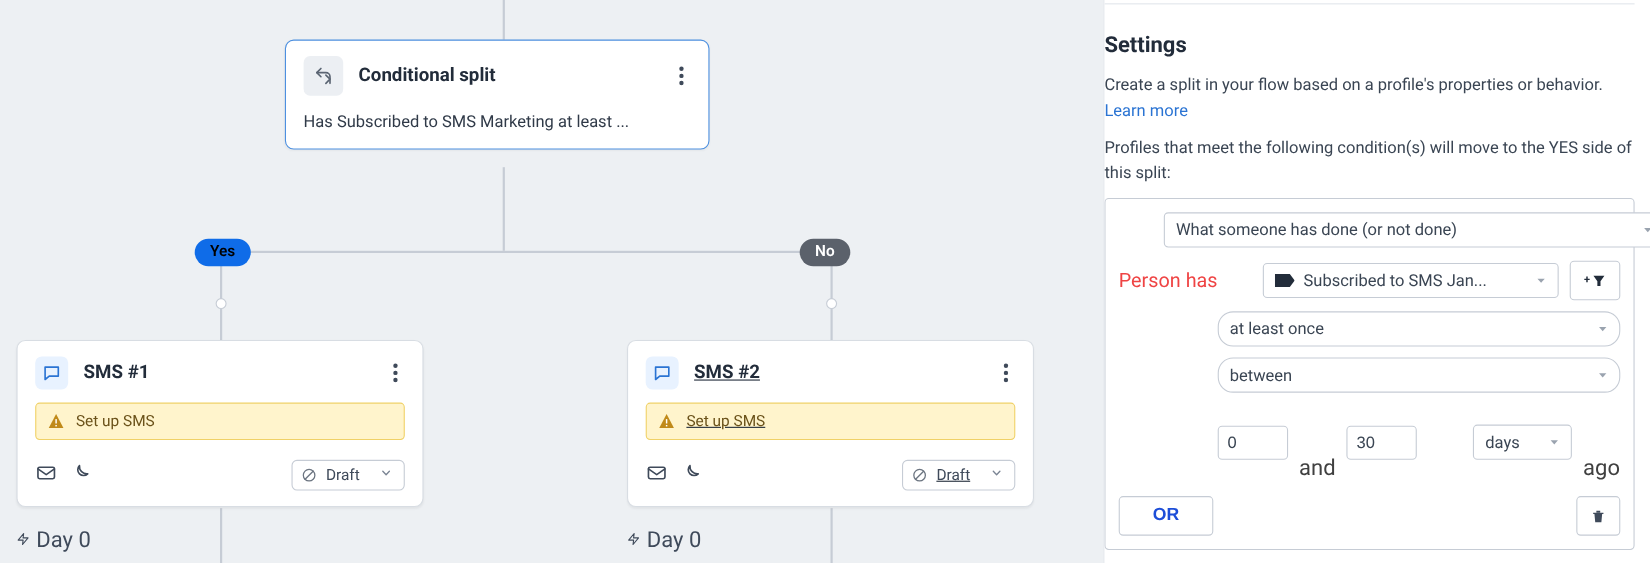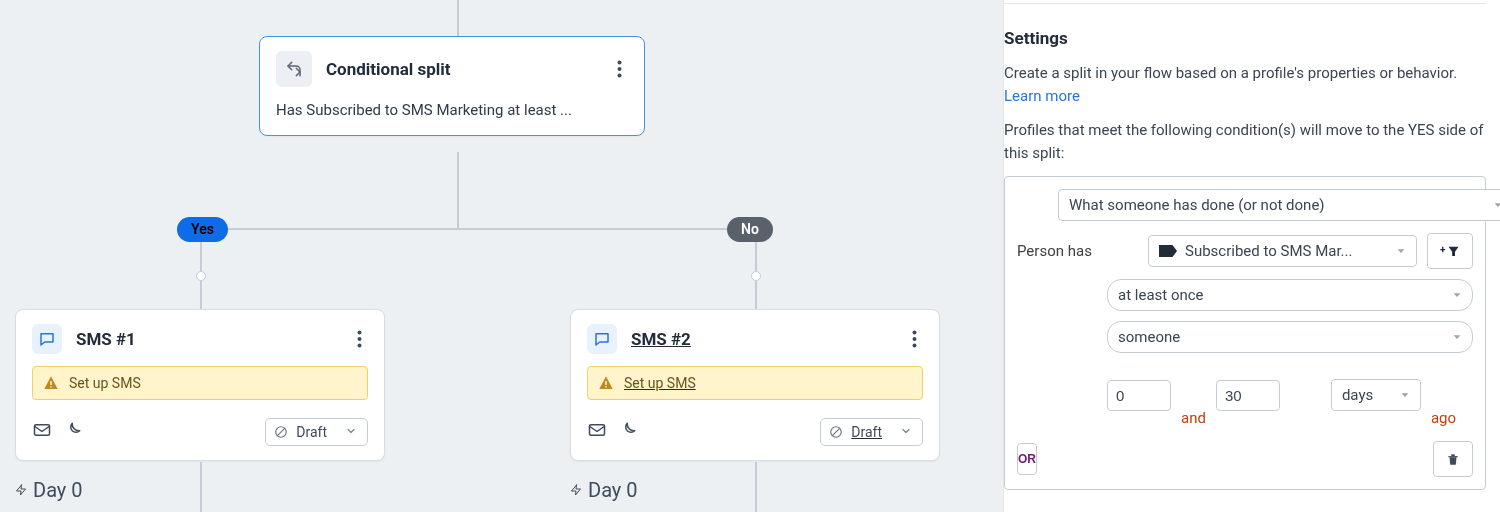--- a/index.html
+++ b/index.html
@@ -130,21 +130,21 @@
   .panel {
     flex: none;
     width: 497px;
     background: #fff;
     border-left: 1px solid #E2E6EB;
     padding: 0 14px 0 0;
     overflow: hidden;
     position: relative;
   }
   .panel-hr { height: 4px; border-bottom: 1px solid #E2E6EB; margin-bottom: 24px; }
-  .panel-title { font-size: 17px; font-weight: 700; color: #222C3A; margin: 20px 0 14px 0; }
+  .panel-title { font-size: 20px; font-weight: 700; color: #222C3A; margin: 20px 0 14px 0; }
   .panel-desc { font-size: 15px; color: #3A4553; line-height: 1.5; margin: 0 0 12px 0; }
   .panel-desc a { color: #2B74D3; text-decoration: none; }
   .cond-card {
     border: 1px solid #C6CCD5;
     border-radius: 4px;
     padding: 12px;
     font-size: 15px;
   }
   .dd {
     border: 1px solid #C6CCD5;
@@ -157,21 +157,21 @@
     align-items: center;
     justify-content: space-between;
     cursor: pointer;
     margin-left: 41px;
   }
   .dd .chev { color: #9AA3AF; flex: none; margin-left: 8px; }
   .dd .dd-val { white-space: nowrap; overflow: hidden; text-overflow: ellipsis; }
   .dd.full { width: 100%; }
   .row { display: flex; align-items: center; gap: 10px; }
   .cond-body { margin-top: 12px; display: flex; flex-direction: column; gap: 10px; }
-  .person-label { font-size: 15px; color: #404040; width: 80px; flex: none; }
+  .person-label { font-size: 18px; color: #ef4444; width: 80px; flex: none; }
   .event-dd { flex: 1; }
   .filter-btn {
     width: 46px; height: 36px;
     border: 1px solid #C6CCD5;
     border-radius: 4px;
     background: #fff;
     display: flex; align-items: center; justify-content: center;
     cursor: pointer;
     flex: none;
   }
@@ -179,30 +179,30 @@
   .num-input {
     border: 1px solid #C6CCD5;
     border-radius: 4px;
     padding: 6px 8px;
     font-size: 15px;
     color: #3A4553;
     width: 64px;
     background: #fff;
   }
   .between-row { display: flex; align-items: center; gap: 10px; margin-left: 90px; }
-  .and-label, .ago-label { font-size: 15px; color: #c2410c; margin-top: 46px; }
+  .and-label, .ago-label { font-size: 20px; color: #404040; margin-top: 46px; }
   .cond-foot { display: flex; align-items: center; justify-content: space-between; margin-top: 14px; }
   .or-btn {
     border: 1px solid #C6CCD5;
     border-radius: 4px;
     background: #fff;
     font-weight: 700;
-    font-size: 12px;
-    padding: 8px 0;
-    color: #701a75;
+    font-size: 16px;
+    padding: 8px 30px;
+    color: #1d4ed8;
     cursor: pointer;
   }
   .del-btn {
     border: 1px solid #C6CCD5;
     border-radius: 4px;
     background: #fff;
     width: 40px; height: 36px;
     display: flex; align-items: center; justify-content: center;
     cursor: pointer;
   }
@@ -402,21 +402,21 @@
         <div class="person-label">
           <span>Person</span>&nbsp;<span>has</span>
         </div>
         <div class="dd event-dd" style="min-width:0;">
           <span style="display:flex; align-items:center; min-width:0;">
             <span style="flex:none; margin-right:8px; display:flex;">
               <svg width="18" height="12" viewBox="0 0 24 16" fill="#222C3A">
                   <polygon points="0,0 18,0 24,8 18,16 0,16"></polygon>
                 </svg>
             </span>
-            <span class="dd-val">Subscribed to SMS Mar...</span>
+            <span class="dd-val">Subscribed to SMS Jan...</span>
           </span>
           <span class="chev">
             <svg width="10" height="10" viewBox="0 0 24 24" fill="#9AA3AF">
                 <polygon points="4,8 20,8 12,17"></polygon>
               </svg>
           </span>
         </div>
         <div class="filter-btn">
           <svg width="20" height="14" viewBox="0 0 28 18">
             <text x="0" y="12" font-size="14" font-weight="700" fill="#222C3A">+</text>
@@ -428,21 +428,21 @@
       <div class="dd indent">
         <span class="dd-val">at least once</span>
         <span class="chev">
           <svg width="10" height="10" viewBox="0 0 24 24" fill="#9AA3AF">
               <polygon points="4,8 20,8 12,17"></polygon>
             </svg>
         </span>
       </div>
 
       <div class="dd indent">
-        <span class="dd-val">someone</span>
+        <span class="dd-val">between</span>
         <span class="chev">
           <svg width="10" height="10" viewBox="0 0 24 24" fill="#9AA3AF">
               <polygon points="4,8 20,8 12,17"></polygon>
             </svg>
         </span>
       </div>
 
       <div class="between-row">
         <input class="num-input" value="0" style="">
         <span class="and-label">and</span>

